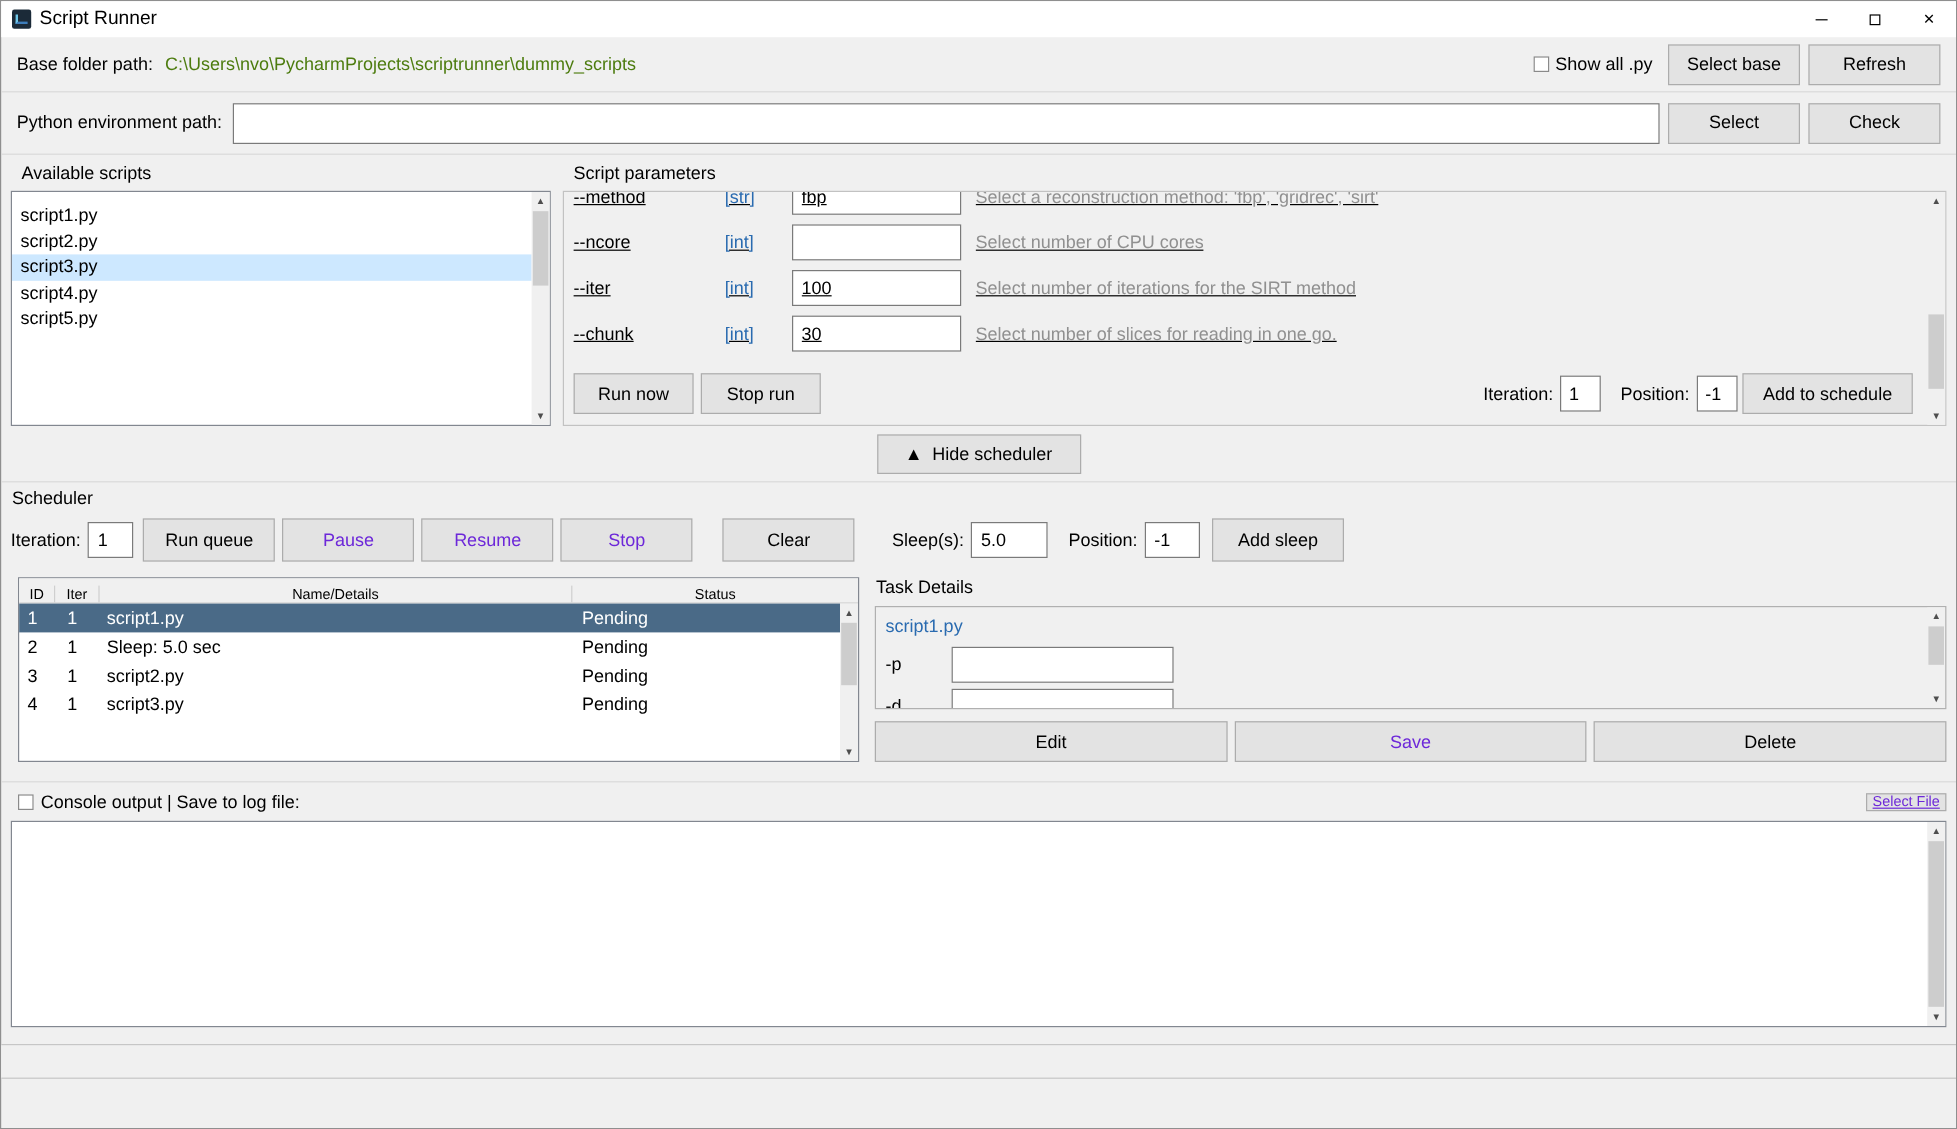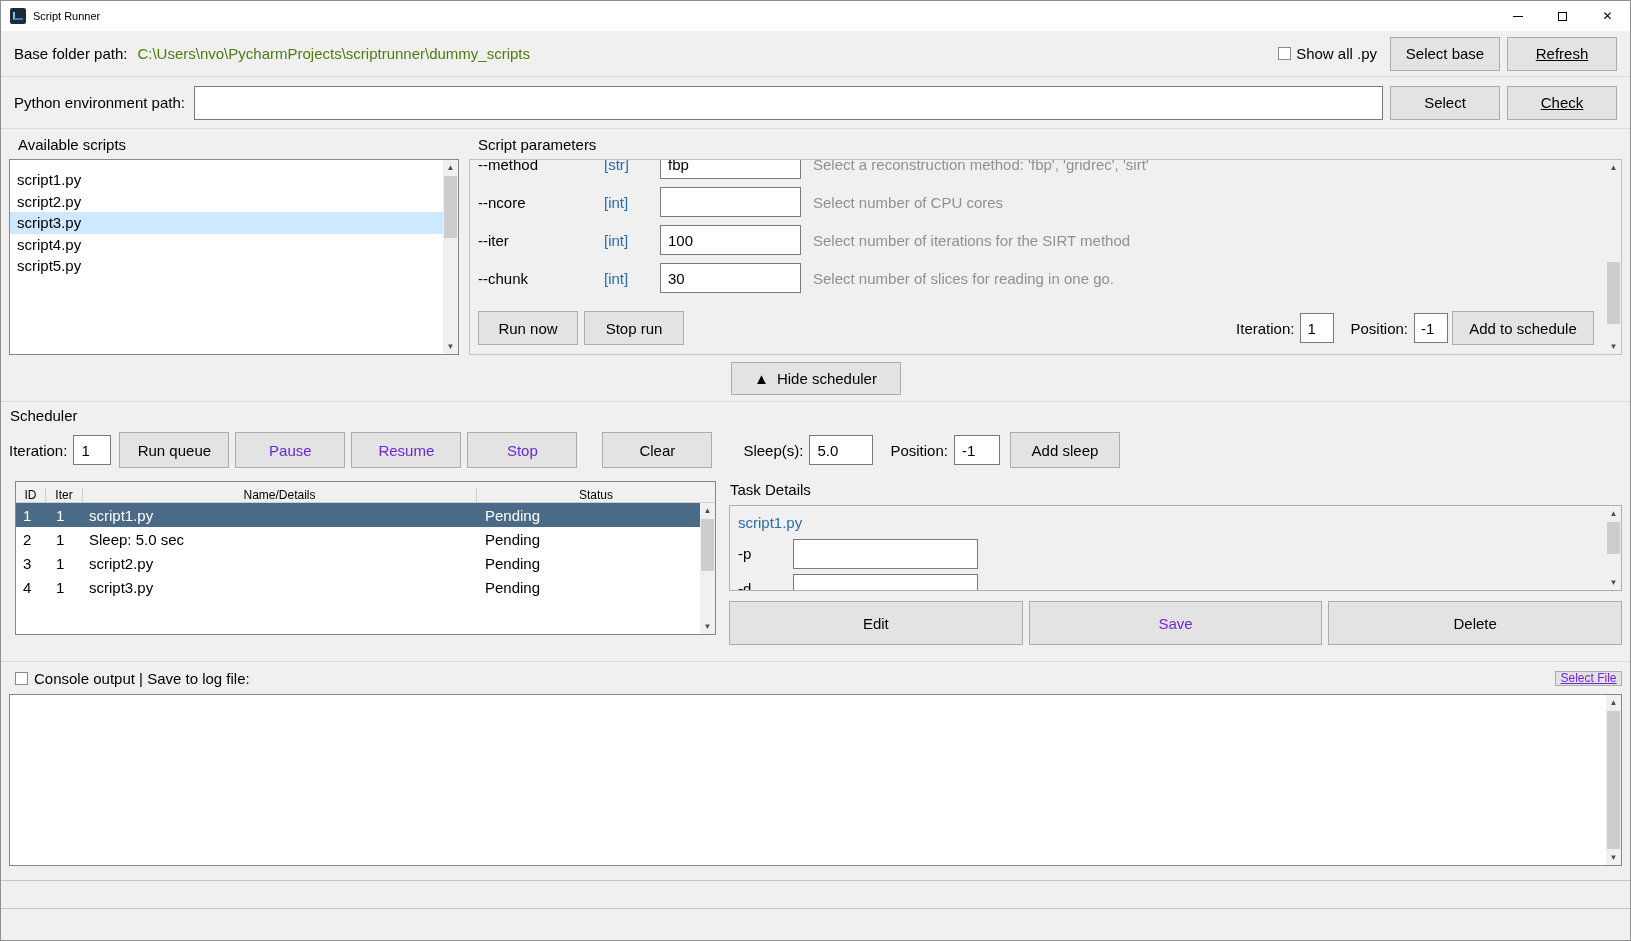--- a/index.html
+++ b/index.html
@@ -4,53 +4,53 @@
 <style>
   * { box-sizing: border-box; margin: 0; padding: 0; }
   html, body { width: 1631px; height: 941px; overflow: hidden; }
   body { font-family: "Liberation Sans", "DejaVu Sans", sans-serif; font-size: 15px; color: #000; background: #f0f0f0; }
   .window { width: 1631px; height: 941px; border: 1px solid #8f8f8f; background: #f0f0f0; display: flex; flex-direction: column; }
 
   
   .titlebar { flex: 0 0 30px; background: #ffffff; display: flex; align-items: center; }
   .app-icon { width: 16px; height: 16px; margin: 0 7px 0 9px; background: #1b2a38; border-radius: 2px; position: relative; }
   .app-icon::after { content: ""; position: absolute; left: 3px; top: 4px; width: 8px; height: 6px; border-left: 2px solid #6ec6e8; border-bottom: 2px solid #3d7dbb; }
-  .titlebar-title { font-size: 11px; }
+  .titlebar-title { font-size: 16px; }
   .spacer { flex: 1; }
   .win-btn { width: 45px; height: 30px; display: flex; align-items: center; justify-content: center; }
   .glyph-min { width: 10px; height: 1px; background: #000; }
   .glyph-max { width: 9px; height: 9px; border: 1px solid #000; }
   .glyph-close { font-size: 12px; line-height: 1; }
 
   
   .toprow { display: flex; align-items: center; padding: 0 13px; border-bottom: 1px solid #dadada; justify-content: center; }
   .row-base { height: 46px; }
   .row-env { height: 52px; }
   .path-link { color: #4d7c0f; margin-left: 10px; }
   .chk-wrap { display: flex; align-items: center; gap: 5px; margin-right: 13px; }
   .checkbox { width: 13px; height: 13px; background: #fff; border: 1px solid #8a8a8a; flex: 0 0 13px; }
   .btn { background: #e3e3e3; border: 1px solid #acacac; font: inherit; color: #000; display: inline-flex; align-items: center; justify-content: center; height: 34px; }
   .btn.disabled { color: #6d28d9; }
   .w110 { width: 110px; }
-  .ml7 { margin-left: 7px; text-decoration: underline; }
+  .ml7 { margin-left: 7px; }
   .ml16 { margin-left: 16px; }
   .input { background: #fff; border: 1px solid #7a7a7a; font: inherit; height: 34px; padding: 0 7px; }
   .env-input { flex: 1; margin-left: 9px; margin-right: 7px; }
 
   
   .main-split { height: 226px; display: flex; padding: 7px 8px 0 8px; }
   .group-label { height: 23px; padding-left: 9px; }
   .scripts-group { width: 450px; display: flex; flex-direction: column; }
   .listbox { flex: 1; background: #fff; border: 1px solid #828790; position: relative; padding: 9px 15px 0 0; }
   .list-item { height: 21.5px; line-height: 21.5px; padding-left: 7px; }
   .list-item.selected { background: #cde8ff; }
   .params-group { flex: 1; margin-left: 10px; display: flex; flex-direction: column; }
   .params-panel { flex: 1; border: 1px solid #c2c2c2; position: relative; display: flex; flex-direction: column; padding-right: 15px; }
   .params-clip { flex: 1; overflow: hidden; }
-  .params-content { margin-top: -15px; }
+  .params-content { margin-top: -15px; text-decoration: underline; }
   .param-row { height: 38px; display: flex; align-items: center; padding-left: 8px; }
   .param-name { width: 126px; }
   .param-type { width: 56px; color: #2a6bb0; }
   .param-input { width: 141px; height: 30px; flex: 0 0 141px; }
   .param-desc { margin-left: 12px; color: #909090; white-space: nowrap; overflow: hidden; }
   .params-actions { height: 46px; display: flex; align-items: center; padding: 0 12px 6px 8px; }
   .btn-run { width: 100px; }
   .btn-stop { width: 100px; margin-left: 6px; }
   .mini-input { width: 34px; height: 30px; padding: 0 6px; margin-left: 6px; }
   .btn-addsched { width: 142px; margin-left: 4px; }
@@ -90,21 +90,21 @@
   .q-cell.col-status { padding-left: 8px; }
 
   .task-details { flex: 1; margin-left: 13px; display: flex; flex-direction: column; }
   .td-label { height: 24px; padding-left: 1px; }
   .td-panel { height: 86px; border: 1px solid #b0b0b0; position: relative; overflow: hidden; padding: 3px 15px 0 8px; }
   .td-script { color: #2a6bb0; height: 27px; line-height: 27px; }
   .td-row { height: 35px; display: flex; align-items: center; }
   .td-param-name { width: 55px; }
   .td-input { width: 185px; height: 30px; }
   .td-buttons { display: flex; gap: 6px; margin-top: 10px; }
-  .td-btn { flex: 1; height: 44px; }
+  .td-btn { flex: 1; height: 34px; }
 
   
   .console { margin-top: 16px; padding: 0 8px; border-top: 1px solid #dadada; }
   .console-header { height: 32px; display: flex; align-items: center; gap: 6px; padding-left: 6px; }
   .btn-small { height: 15px; width: 67px; font-size: 12px; text-decoration: underline; }
   .console-area { height: 172px; background: #fff; border: 1px solid #828790; position: relative; }
 
   .statusbar { margin-top: 14px; height: 29px; border-top: 1px solid #c6c6c6; border-bottom: 1px solid #c6c6c6; background: #f0f0f0; }
   .filler { flex: 1; }
 </style>

